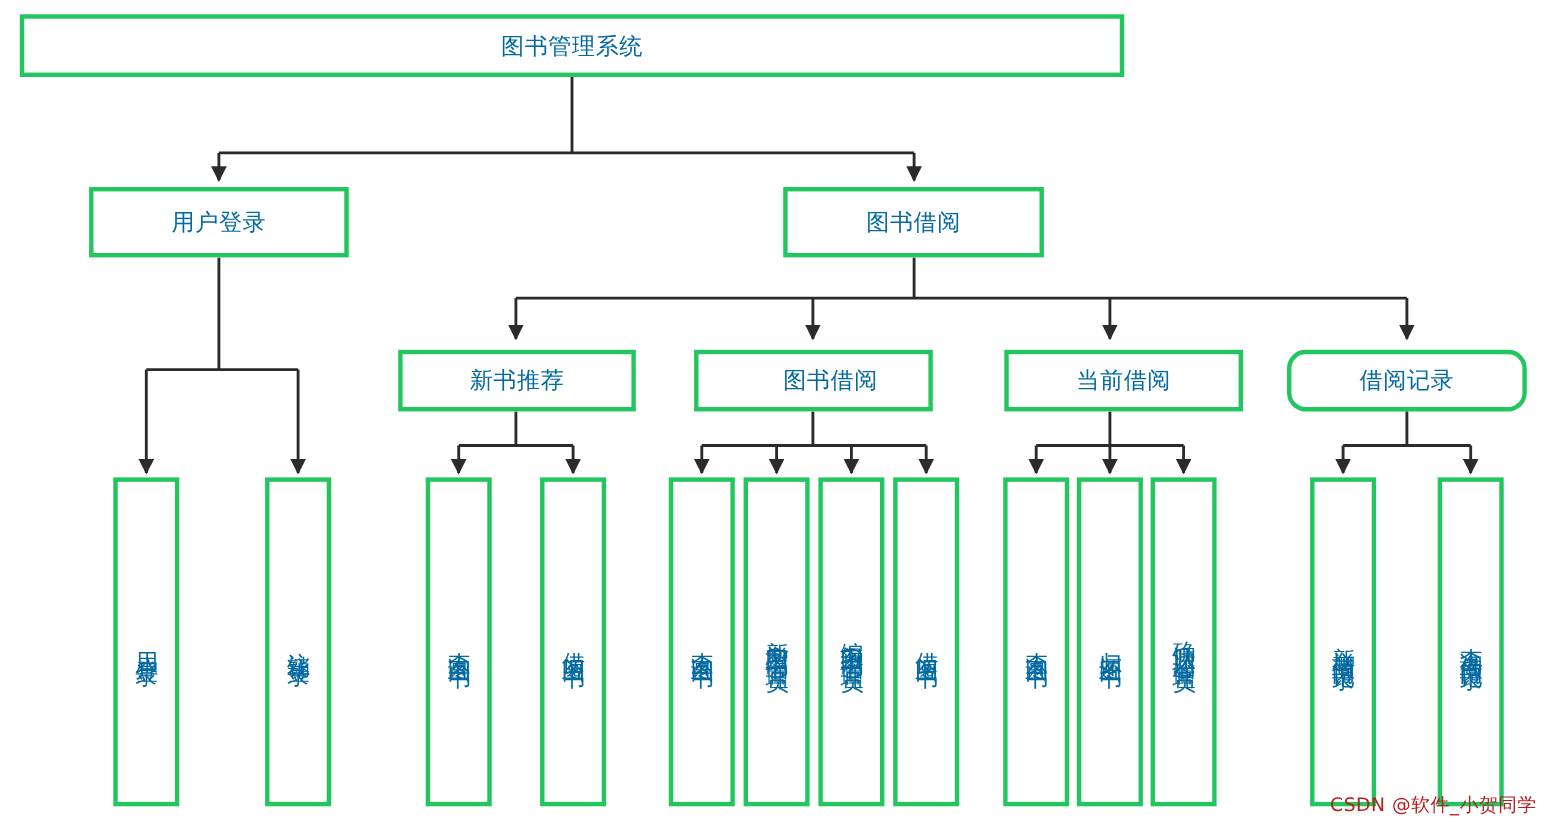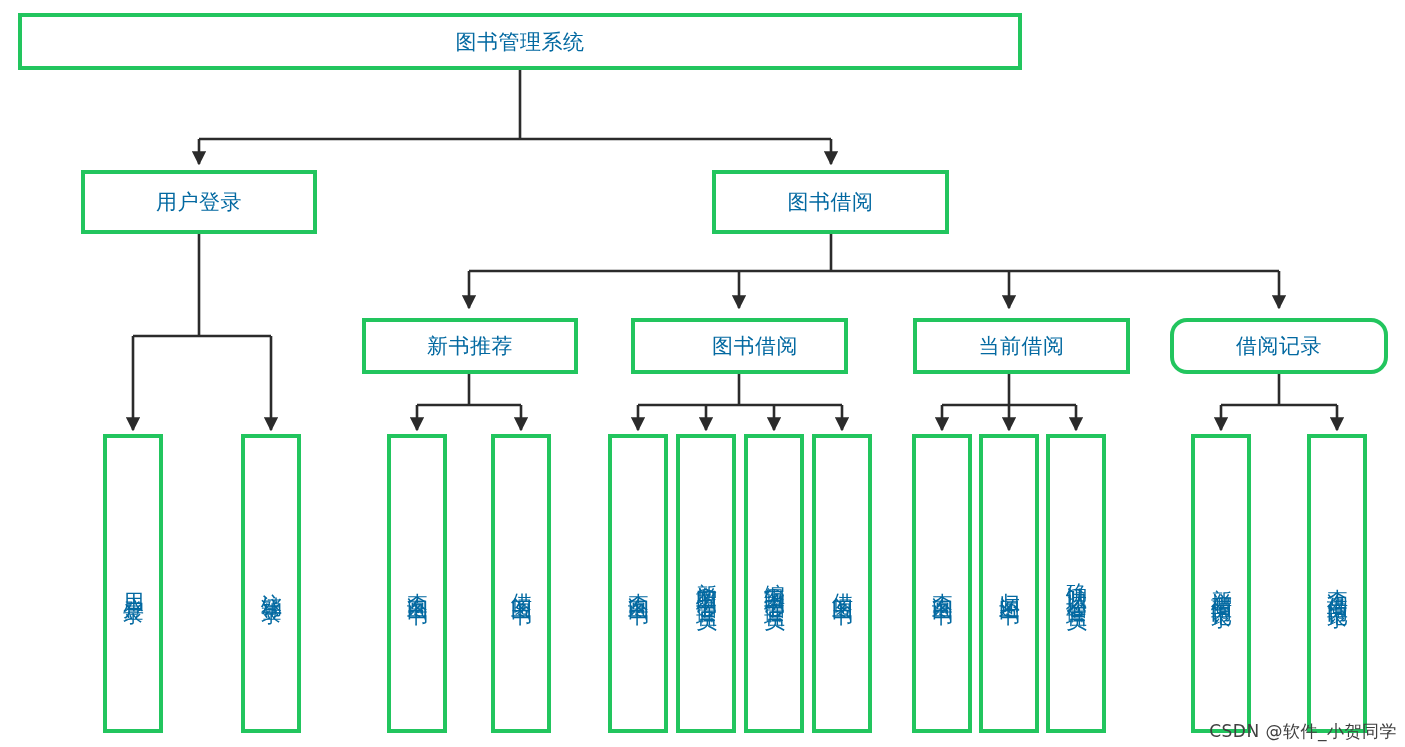--- a/index.html
+++ b/index.html
@@ -52,21 +52,21 @@
   .node.vert .vtext {
     writing-mode: vertical-rl;
     text-orientation: upright;
     white-space: nowrap;
   }
   .watermark {
     position: absolute;
     right: 8px;
     bottom: 4px;
     font-size: 17px;
-    color: #404040;
+    color: #b91c1c;
     letter-spacing: 0.5px;
     white-space: nowrap;
   }
 </style>
 </head>
 <body>
 
 <div id="canvas">
 
   <svg id="edges" viewBox="0 0 1405 747" xmlns="http://www.w3.org/2000/svg">

